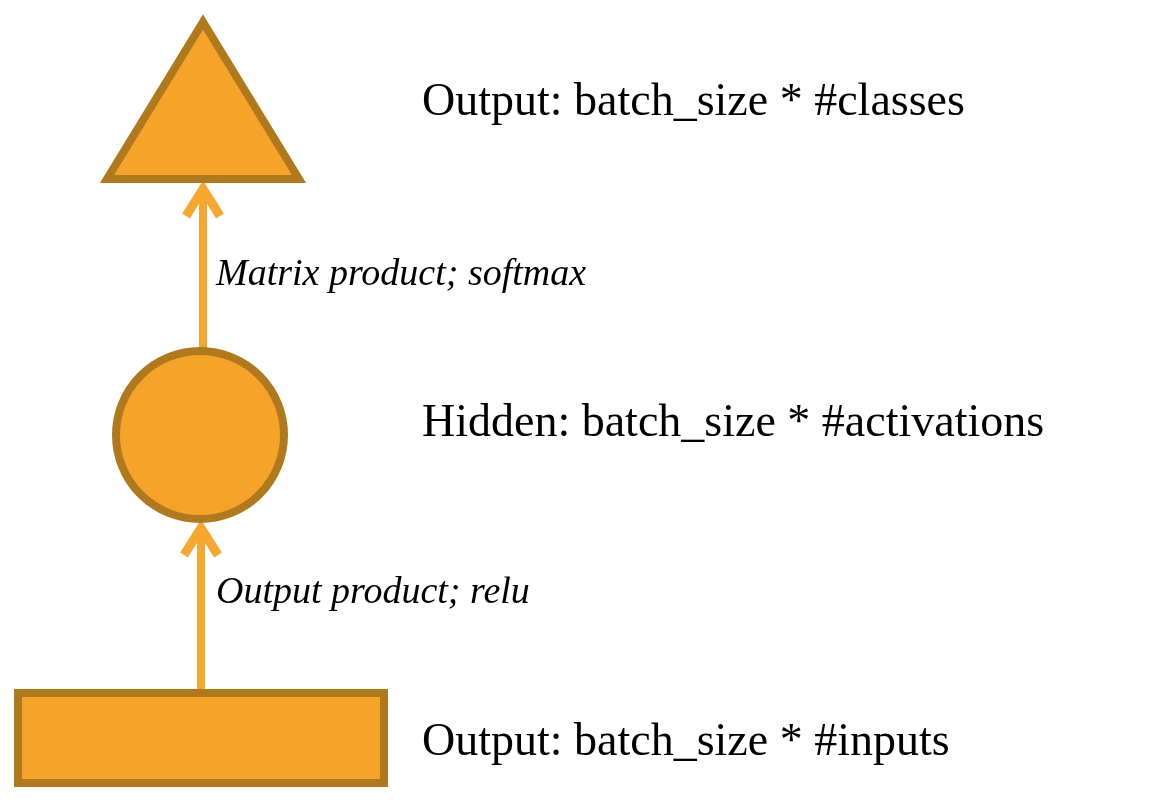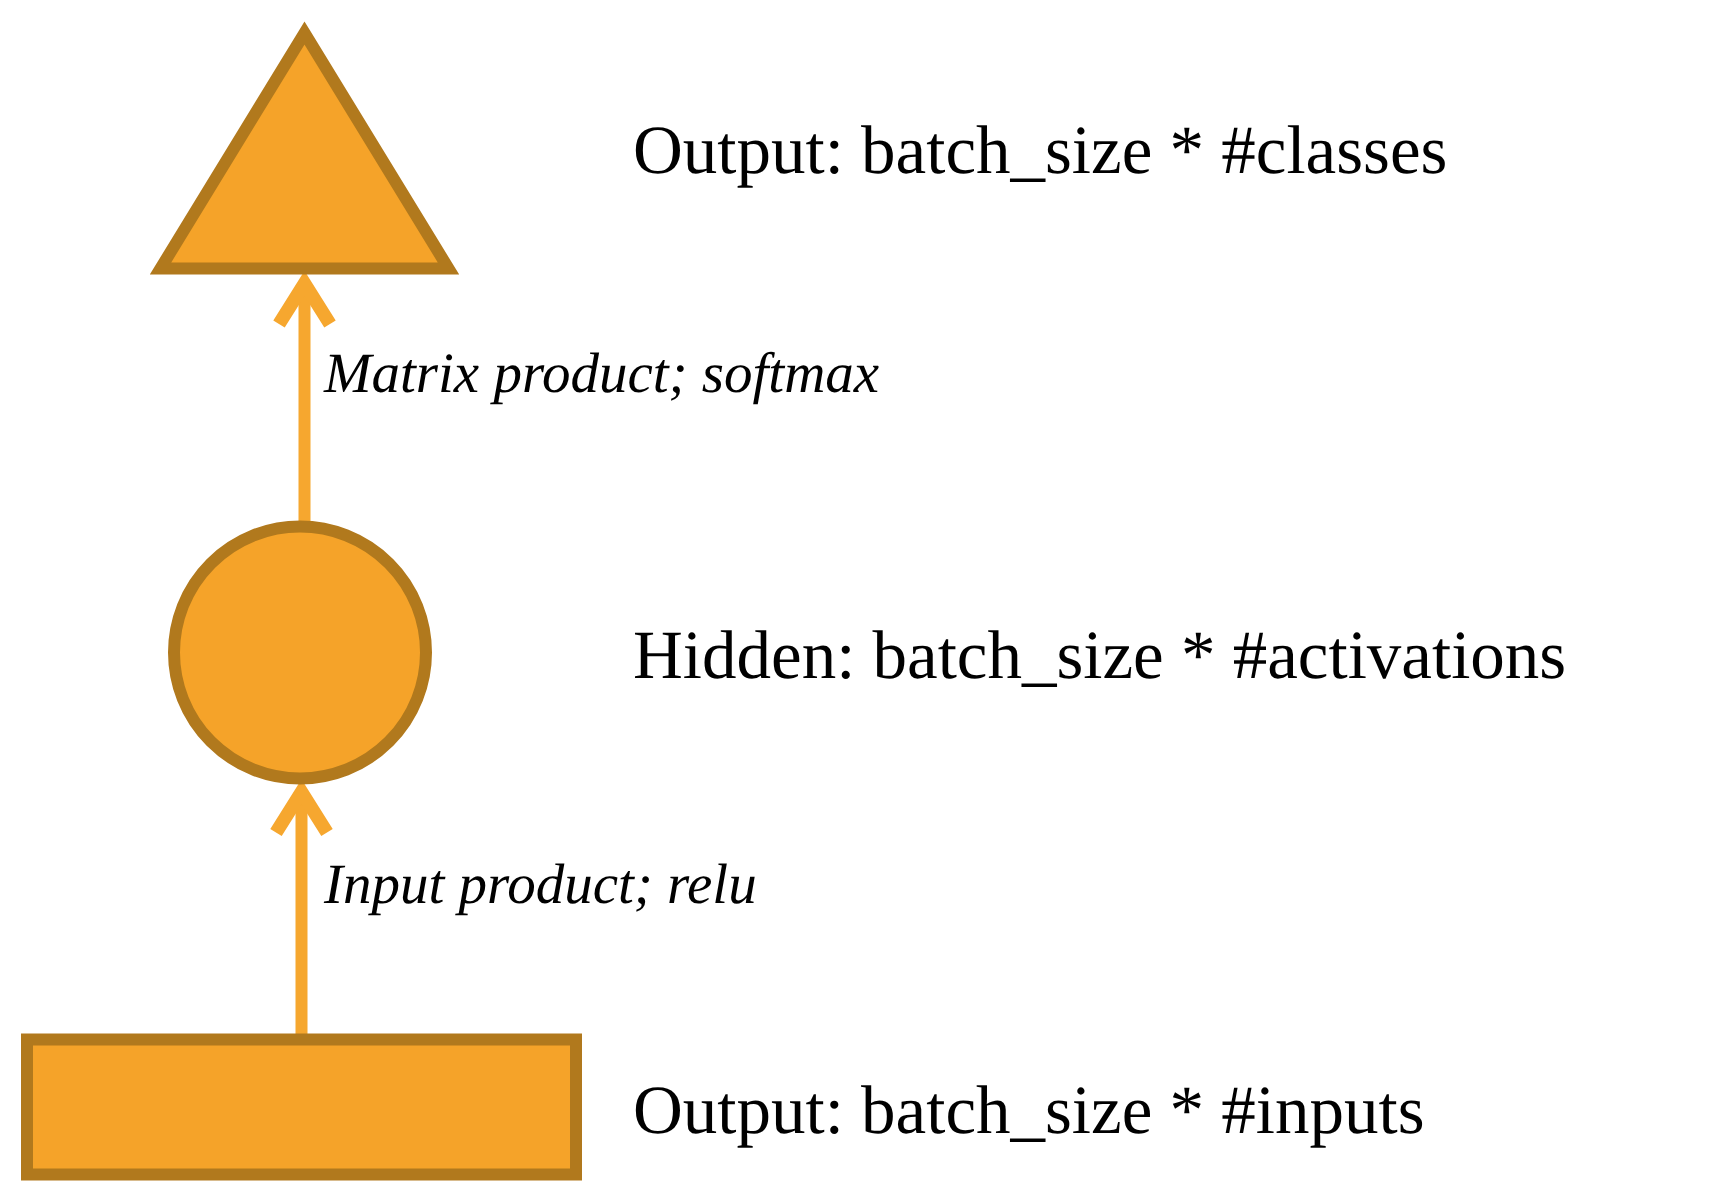--- a/index.html
+++ b/index.html
@@ -49,22 +49,22 @@
   }
   .edge-label {
     position: absolute;
     color: var(--color-text);
     font-size: 38px;
     line-height: 48px;
     font-style: italic;
     white-space: nowrap;
   }
   .label-output { left: 422px; top: 72px; }
-  .label-softmax { left: 216px; top: 225px; text-align: right; }
-  .label-hidden { left: 422px; top: 409px; }
+  .label-softmax { left: 216px; top: 248px; text-align: right; }
+  .label-hidden { left: 422px; top: 393px; }
   .label-relu { left: 216px; top: 566px; }
   .label-input { left: 422px; top: 712px; }
 </style>
 </head>
 <body>
 
 <div id="canvas">
 
   <svg id="shapes-svg" viewBox="0 0 1152 800" xmlns="http://www.w3.org/2000/svg">
 
@@ -84,17 +84,17 @@
 
     <rect class="shape" x="18" y="693" width="366" height="90" stroke-width="8"></rect>
   </svg>
 
   <div class="node-label label-output">Output: batch_size * #classes</div>
 
   <div class="edge-label label-softmax">Matrix product; softmax</div>
 
   <div class="node-label label-hidden">Hidden: batch_size * #activations</div>
 
-  <div class="edge-label label-relu">Input product; relu</div>
+  <div class="edge-label label-relu">Output product; relu</div>
 
   <div class="node-label label-input">Output: batch_size * #inputs</div>
 
 </div>
 
 </body></html>

